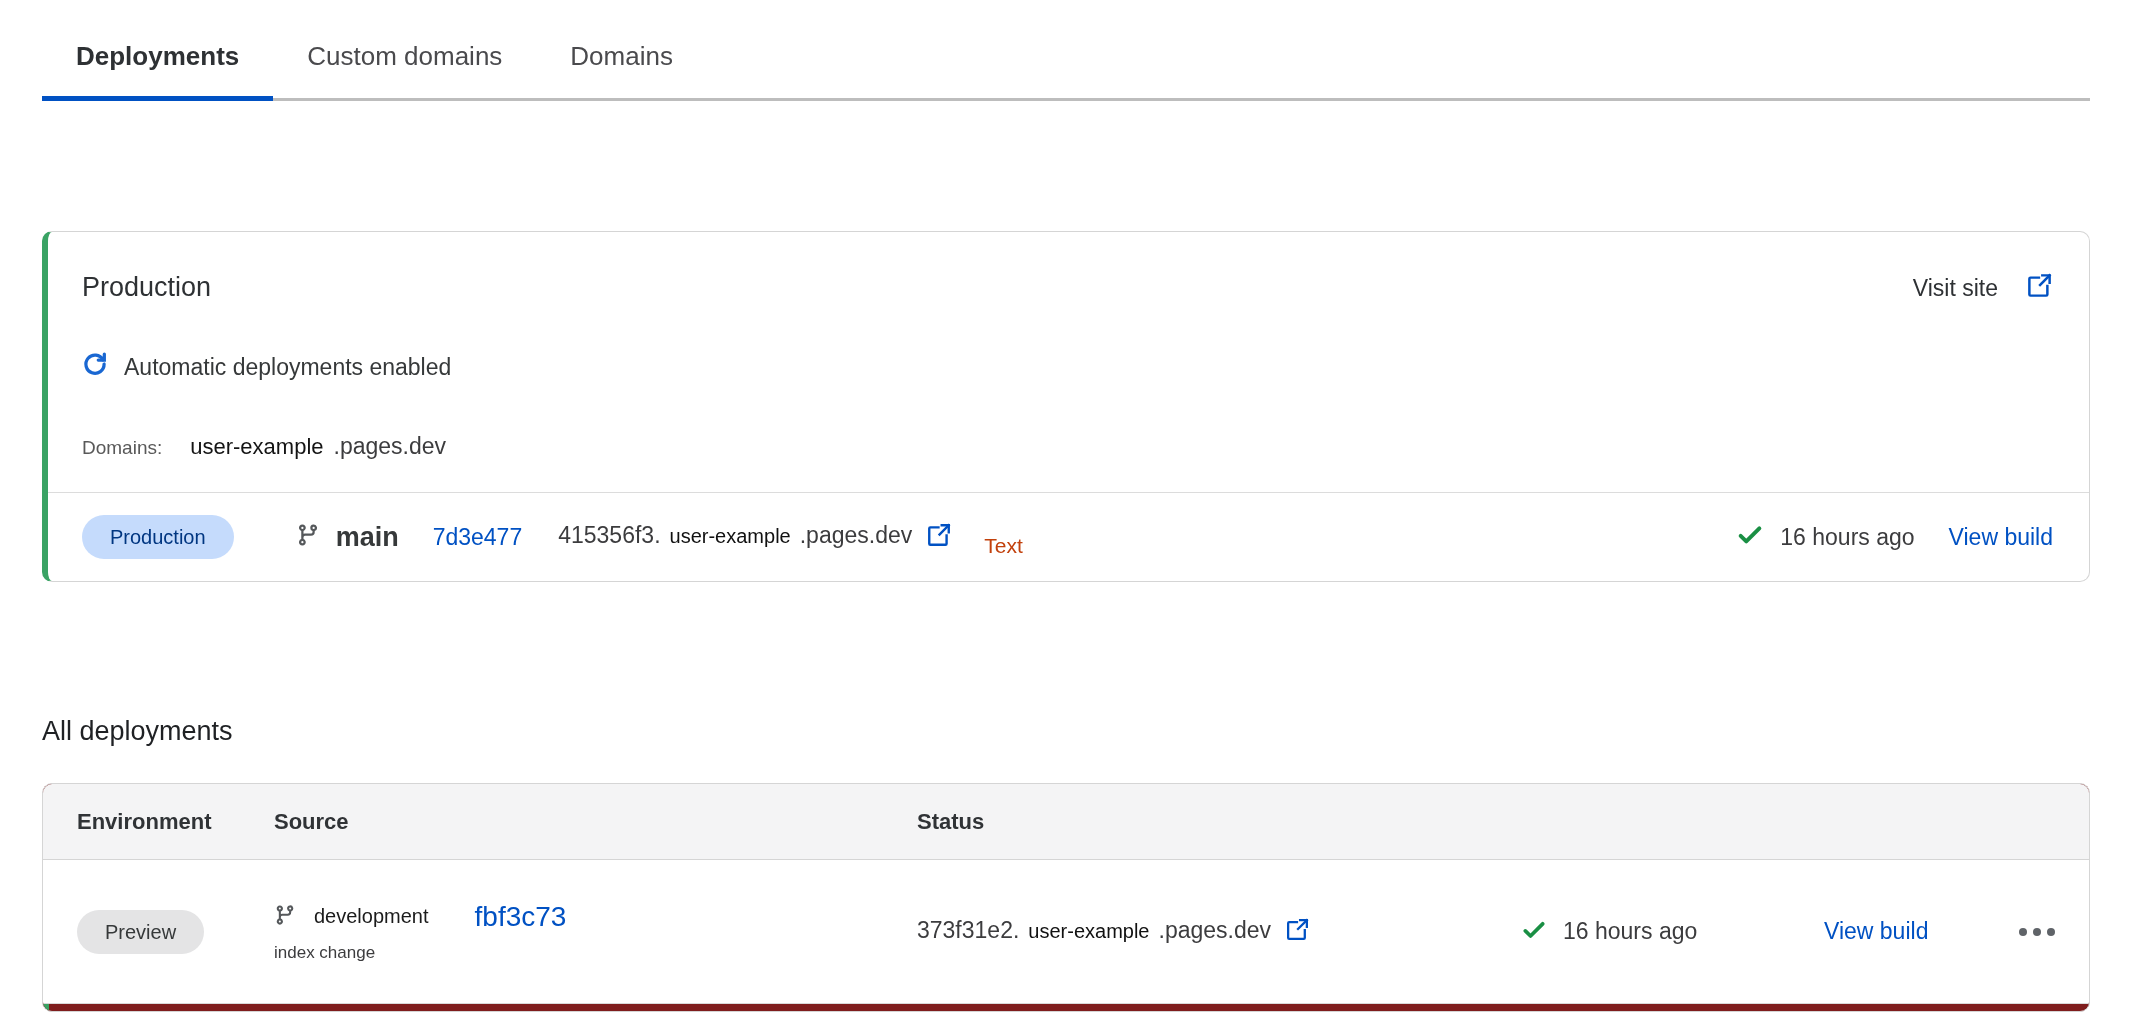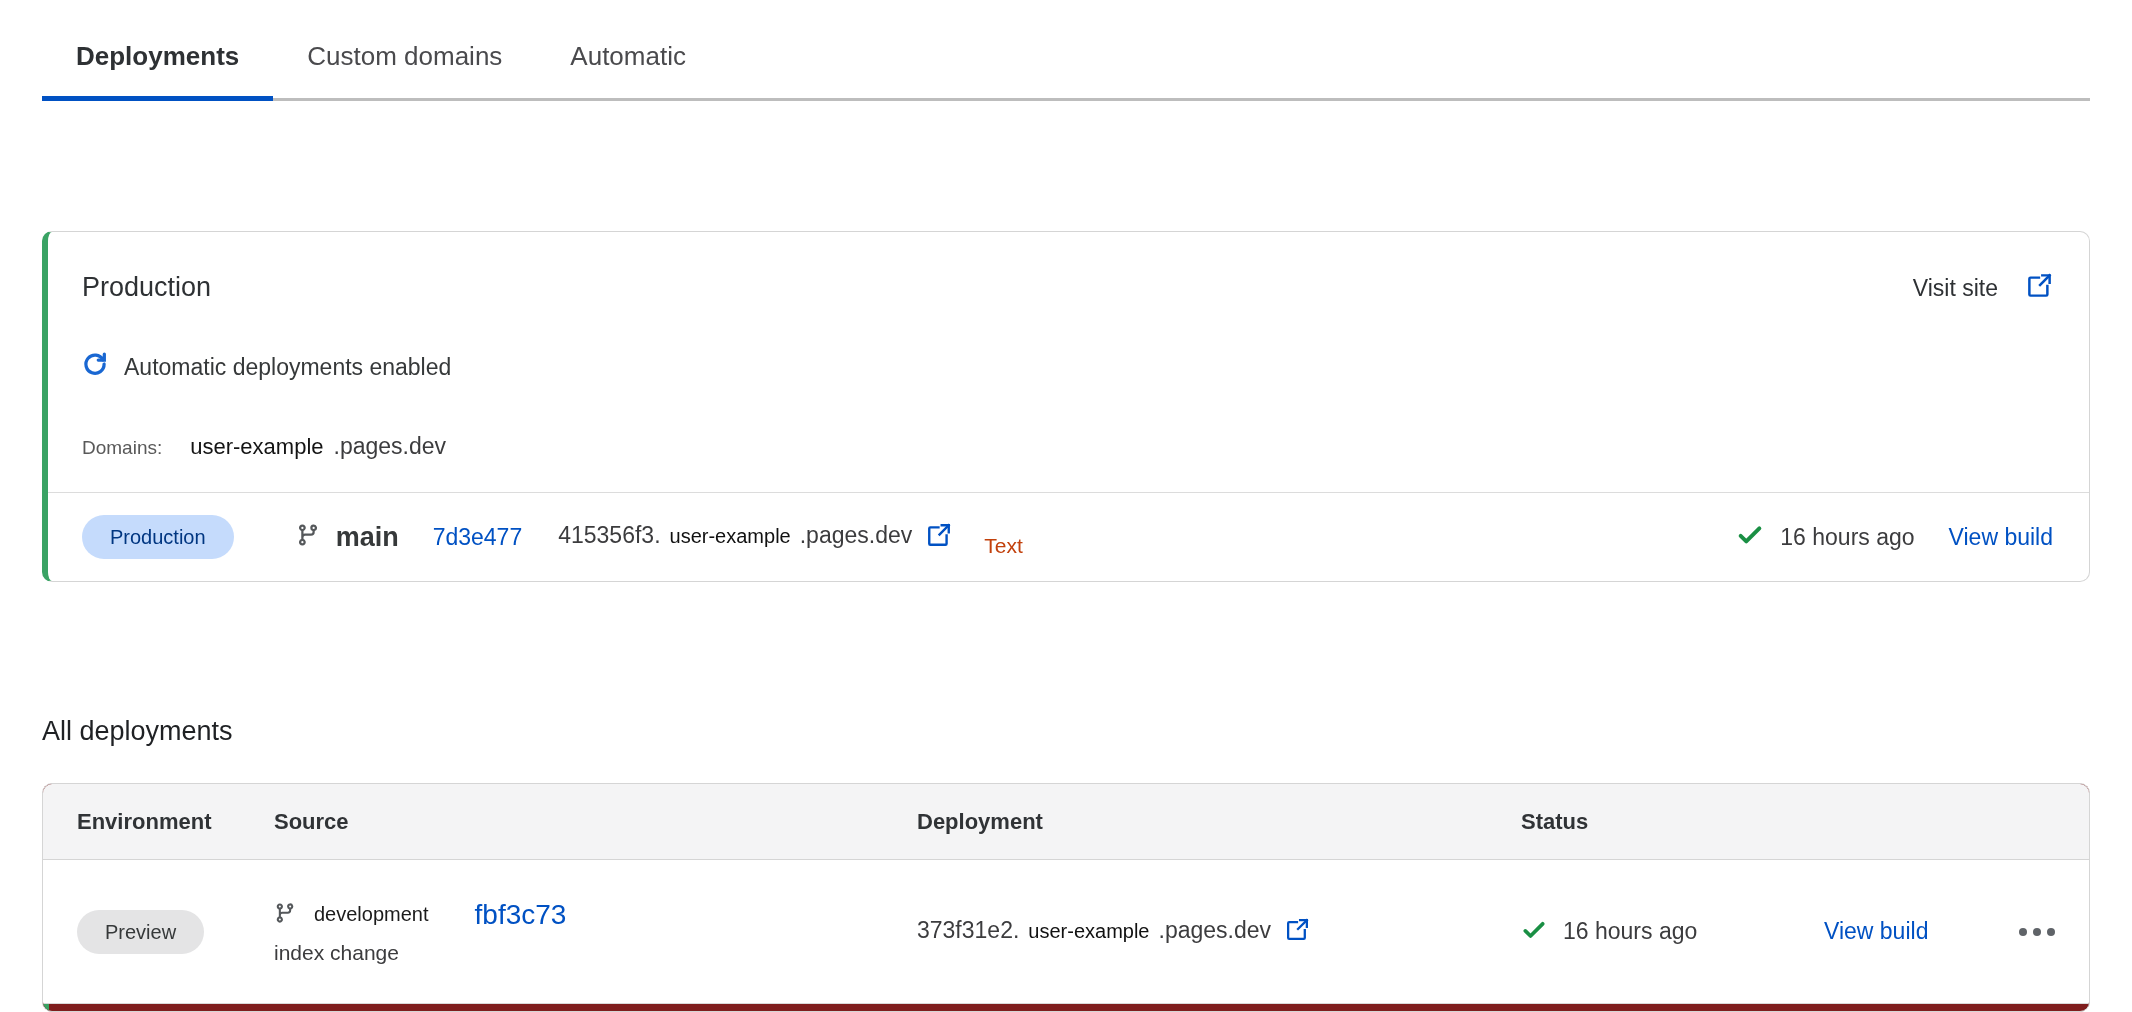--- a/index.html
+++ b/index.html
@@ -62,36 +62,36 @@
     overflow:hidden;background:#7f1d1d;}
   .t-row{display:grid;grid-template-columns:197px 643px 604px 303px 192px 1fr;
     align-items:center;padding:0 34px;}
   .t-head{background:#f4f4f5;height:76px;border-bottom:1px solid var(--border-gray);}
   .t-head .col{font-size:22px;font-weight:700;color:#303336;}
   .t-body{height:143px;background:#fff;}
   .src-cell{display:flex;flex-direction:column;}
   .src-line1{display:flex;align-items:center;}
   .src-branch{font-size:20px;color:#1b1b1b;margin-left:18px;}
   .src-hash{margin-left:46px;font-size:28px;}
-  .src-line2{font-size:21px;color:#3c3c3e;margin-top:10px;}
+  .src-line2{font-size:17px;color:#3c3c3e;margin-top:10px;}
   .dep-cell{display:flex;align-items:baseline;}
   .status-cell{display:flex;align-items:center;}
   .dots{display:flex;gap:6px;justify-self:end;cursor:pointer;padding:10px 0;}
   .dots i{width:8px;height:8px;border-radius:50%;background:#5f6368;}
   .next-row-peek{height:8px;border-top:1px solid #d9d9d9;box-shadow:inset 6px 0 0 var(--accent-green);}
 </style>
 </head>
 <body>
 
 <div class="page">
 
   <div class="tabs">
     <div class="tab active">Deployments</div>
     <div class="tab">Custom domains</div>
-    <div class="tab">Automatic</div>
+    <div class="tab">Domains</div>
   </div>
 
   <div class="prod-card">
     <div class="card-head">
       <div class="card-title">Production</div>
       <div class="visit-site">
         <span>Visit site</span>
         <span>
           <svg width="27" height="27" viewBox="0 0 24 24" fill="none" stroke="currentColor" stroke-width="2.2" stroke-linecap="square">
             <path d="M19 12.5V20a1 1 0 0 1-1 1H4a1 1 0 0 1-1-1V6a1 1 0 0 1 1-1h7.5"></path>
@@ -153,21 +153,20 @@
       </span>
     </div>
   </div>
 
   <div class="section-title">All deployments</div>
 
   <div class="table-card">
     <div class="t-row t-head">
       <span class="col">Environment</span>
       <span class="col">Source</span>
-      <span class="col">Deployment</span>
       <span class="col">Status</span>
       <span class="col"></span>
         <span class="col"></span>
     </div>
 
     <div class="t-row t-body">
       <span>
         <span class="badge badge-preview">Preview</span>
       </span>
       <span class="src-cell">

